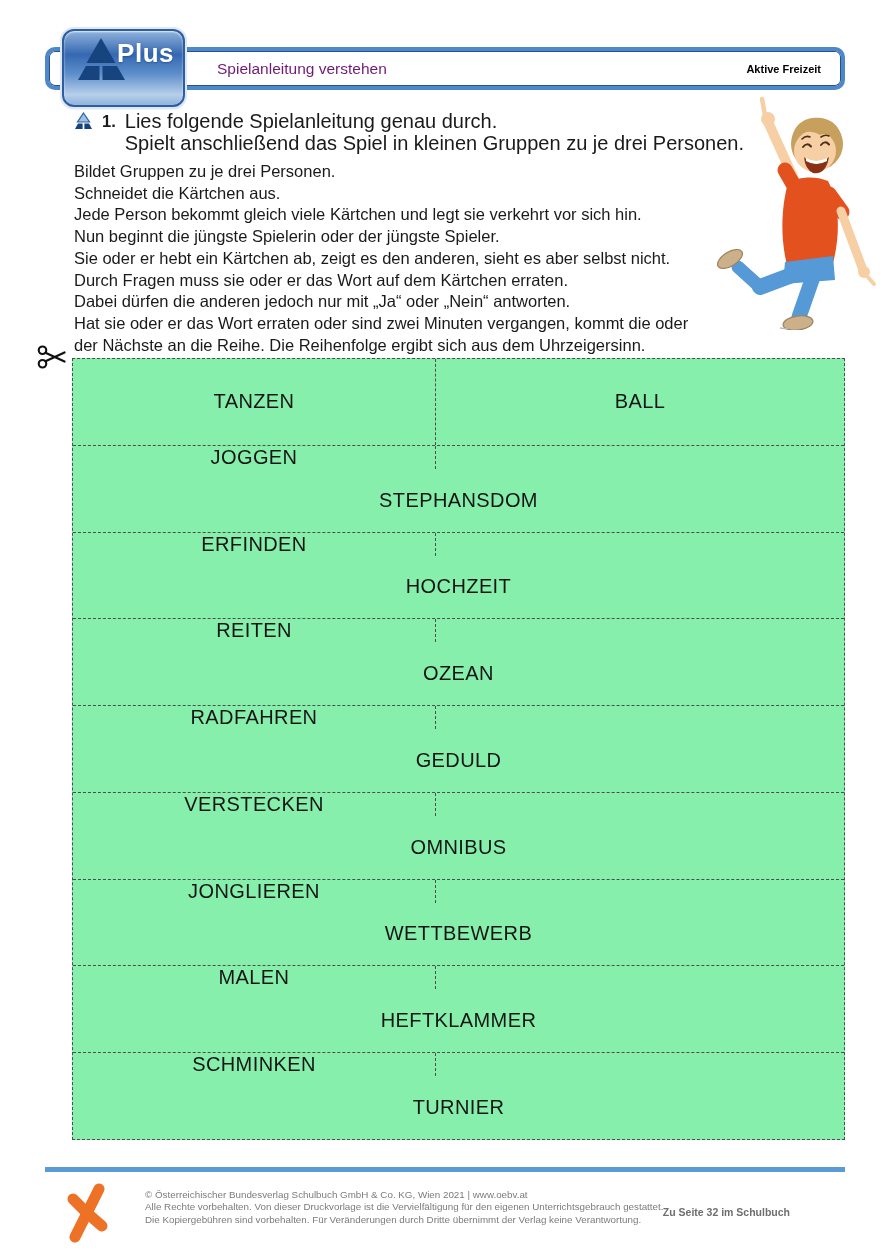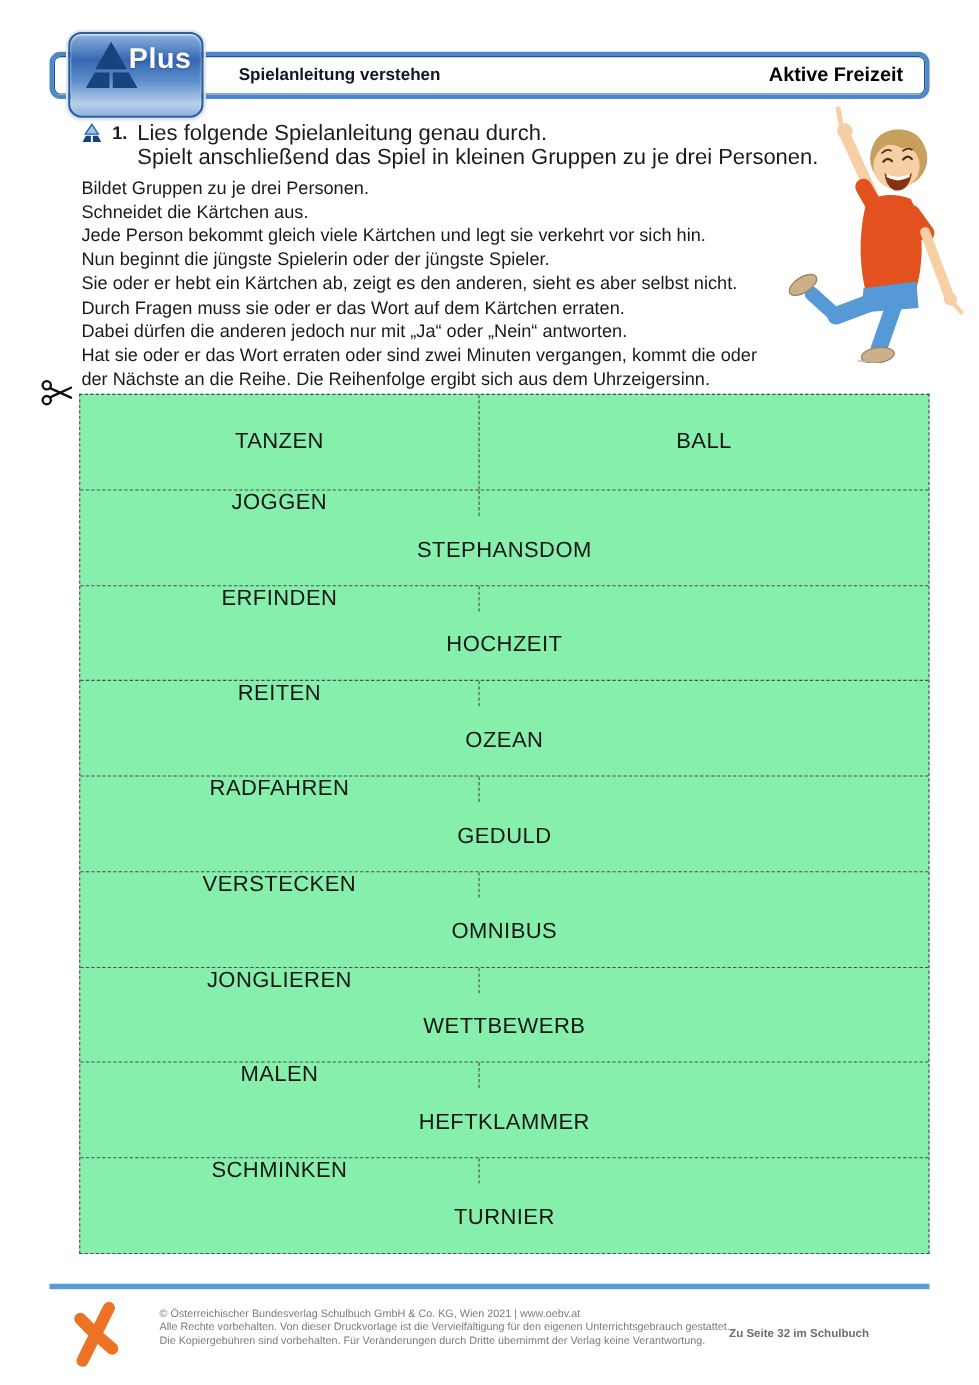--- a/index.html
+++ b/index.html
@@ -9,22 +9,22 @@
   }
   
   .header-bar{
     position:absolute;left:45px;top:47px;width:800px;height:43px;box-sizing:border-box;
     border:4px solid #4e88c9;border-radius:10px;
     box-shadow:inset 0 0 0 1px #24528f;
     background:#ffffff;
     display:flex;align-items:center;justify-content:space-between;
     padding:0 20px 0 168px;
   }
-  .header-title{font-size:15.5px;font-weight:bold;color:#0f172a;text-align:right;}
-  .header-category{font-size:18px;font-weight:bold;color:#000;}
+  .header-title{font-size:15.5px;font-weight:normal;color:#701a75;text-align:right;}
+  .header-category{font-size:11px;font-weight:bold;color:#000;}
   .logo-box{
     position:absolute;left:62px;top:29px;width:123px;height:78px;box-sizing:border-box;
     border-radius:12px;border:2px solid #2d5fa0;
     box-shadow:0 0 0 2px #dde8f4, 0 1px 3px rgba(0,0,0,.35), inset 0 1px 2px rgba(255,255,255,.8);
     background:linear-gradient(180deg,#8fb2dc 0%,#3568b1 32%,#5d8fcb 58%,#b7cfe9 86%,#8fb3dd 100%);
   }
   .logo-box svg{position:absolute;left:4px;top:3px;}
   .logo-text{
     position:absolute;right:9px;top:7px;font-size:26px;font-weight:bold;color:#ffffff;
     text-shadow:0 1px 2px rgba(20,60,120,.55);letter-spacing:.5px;

